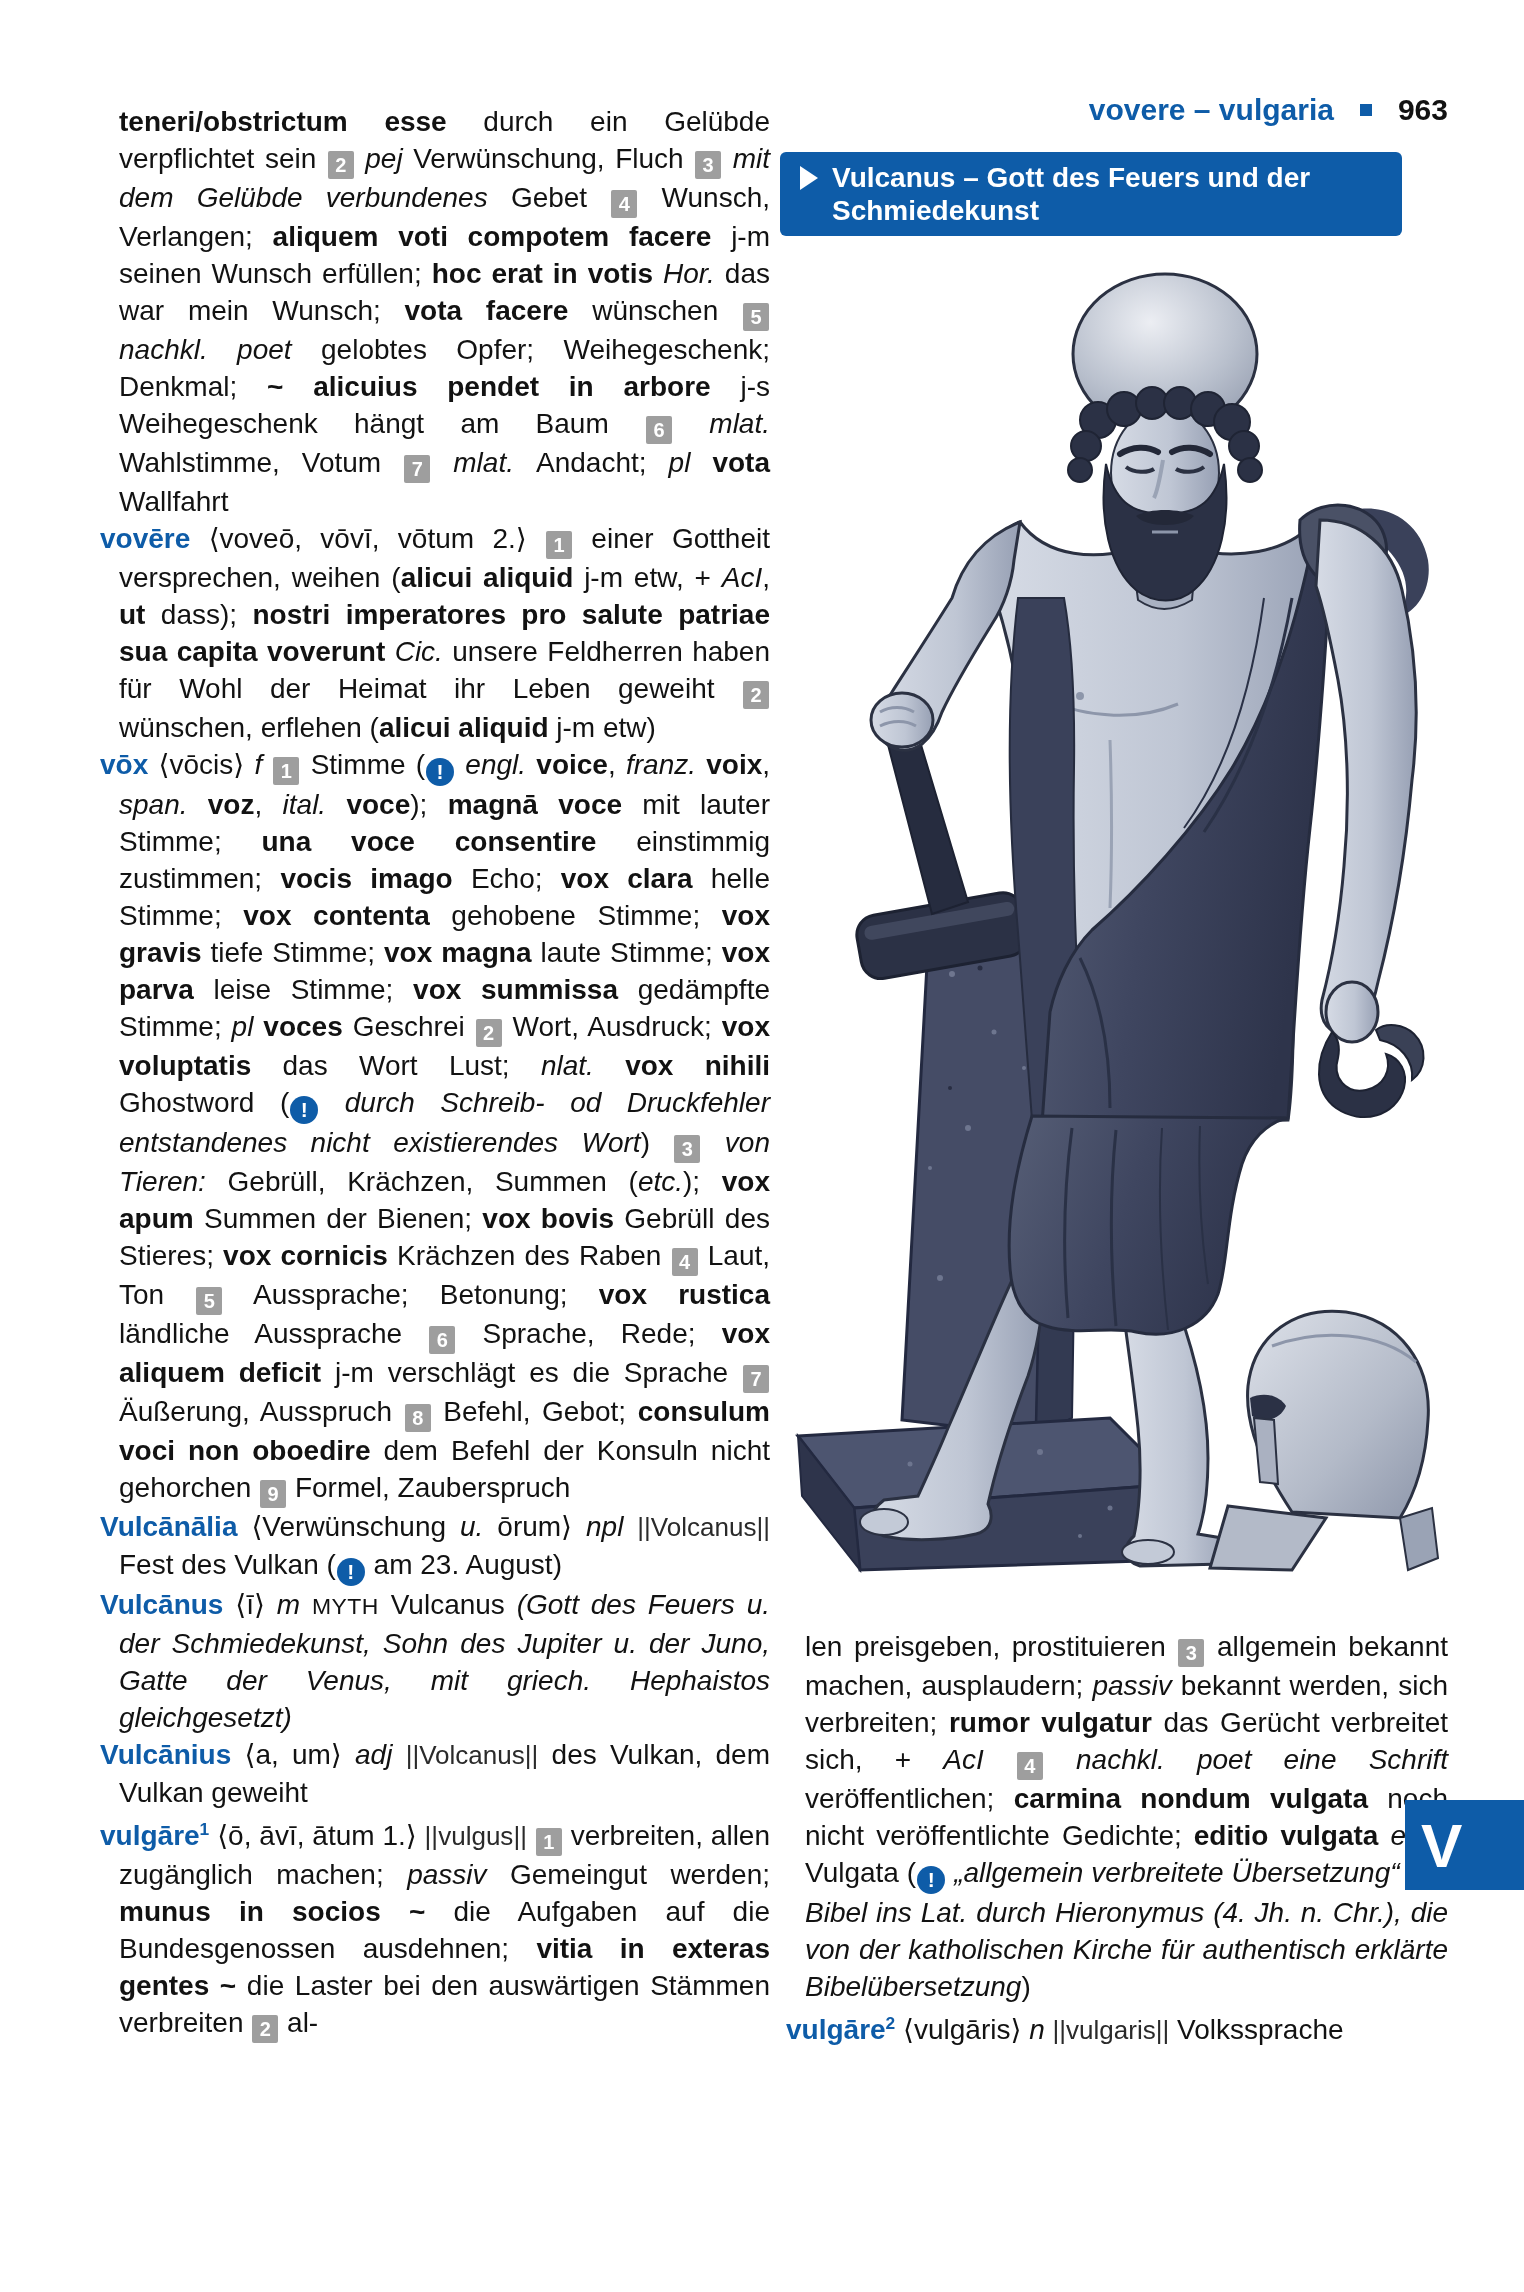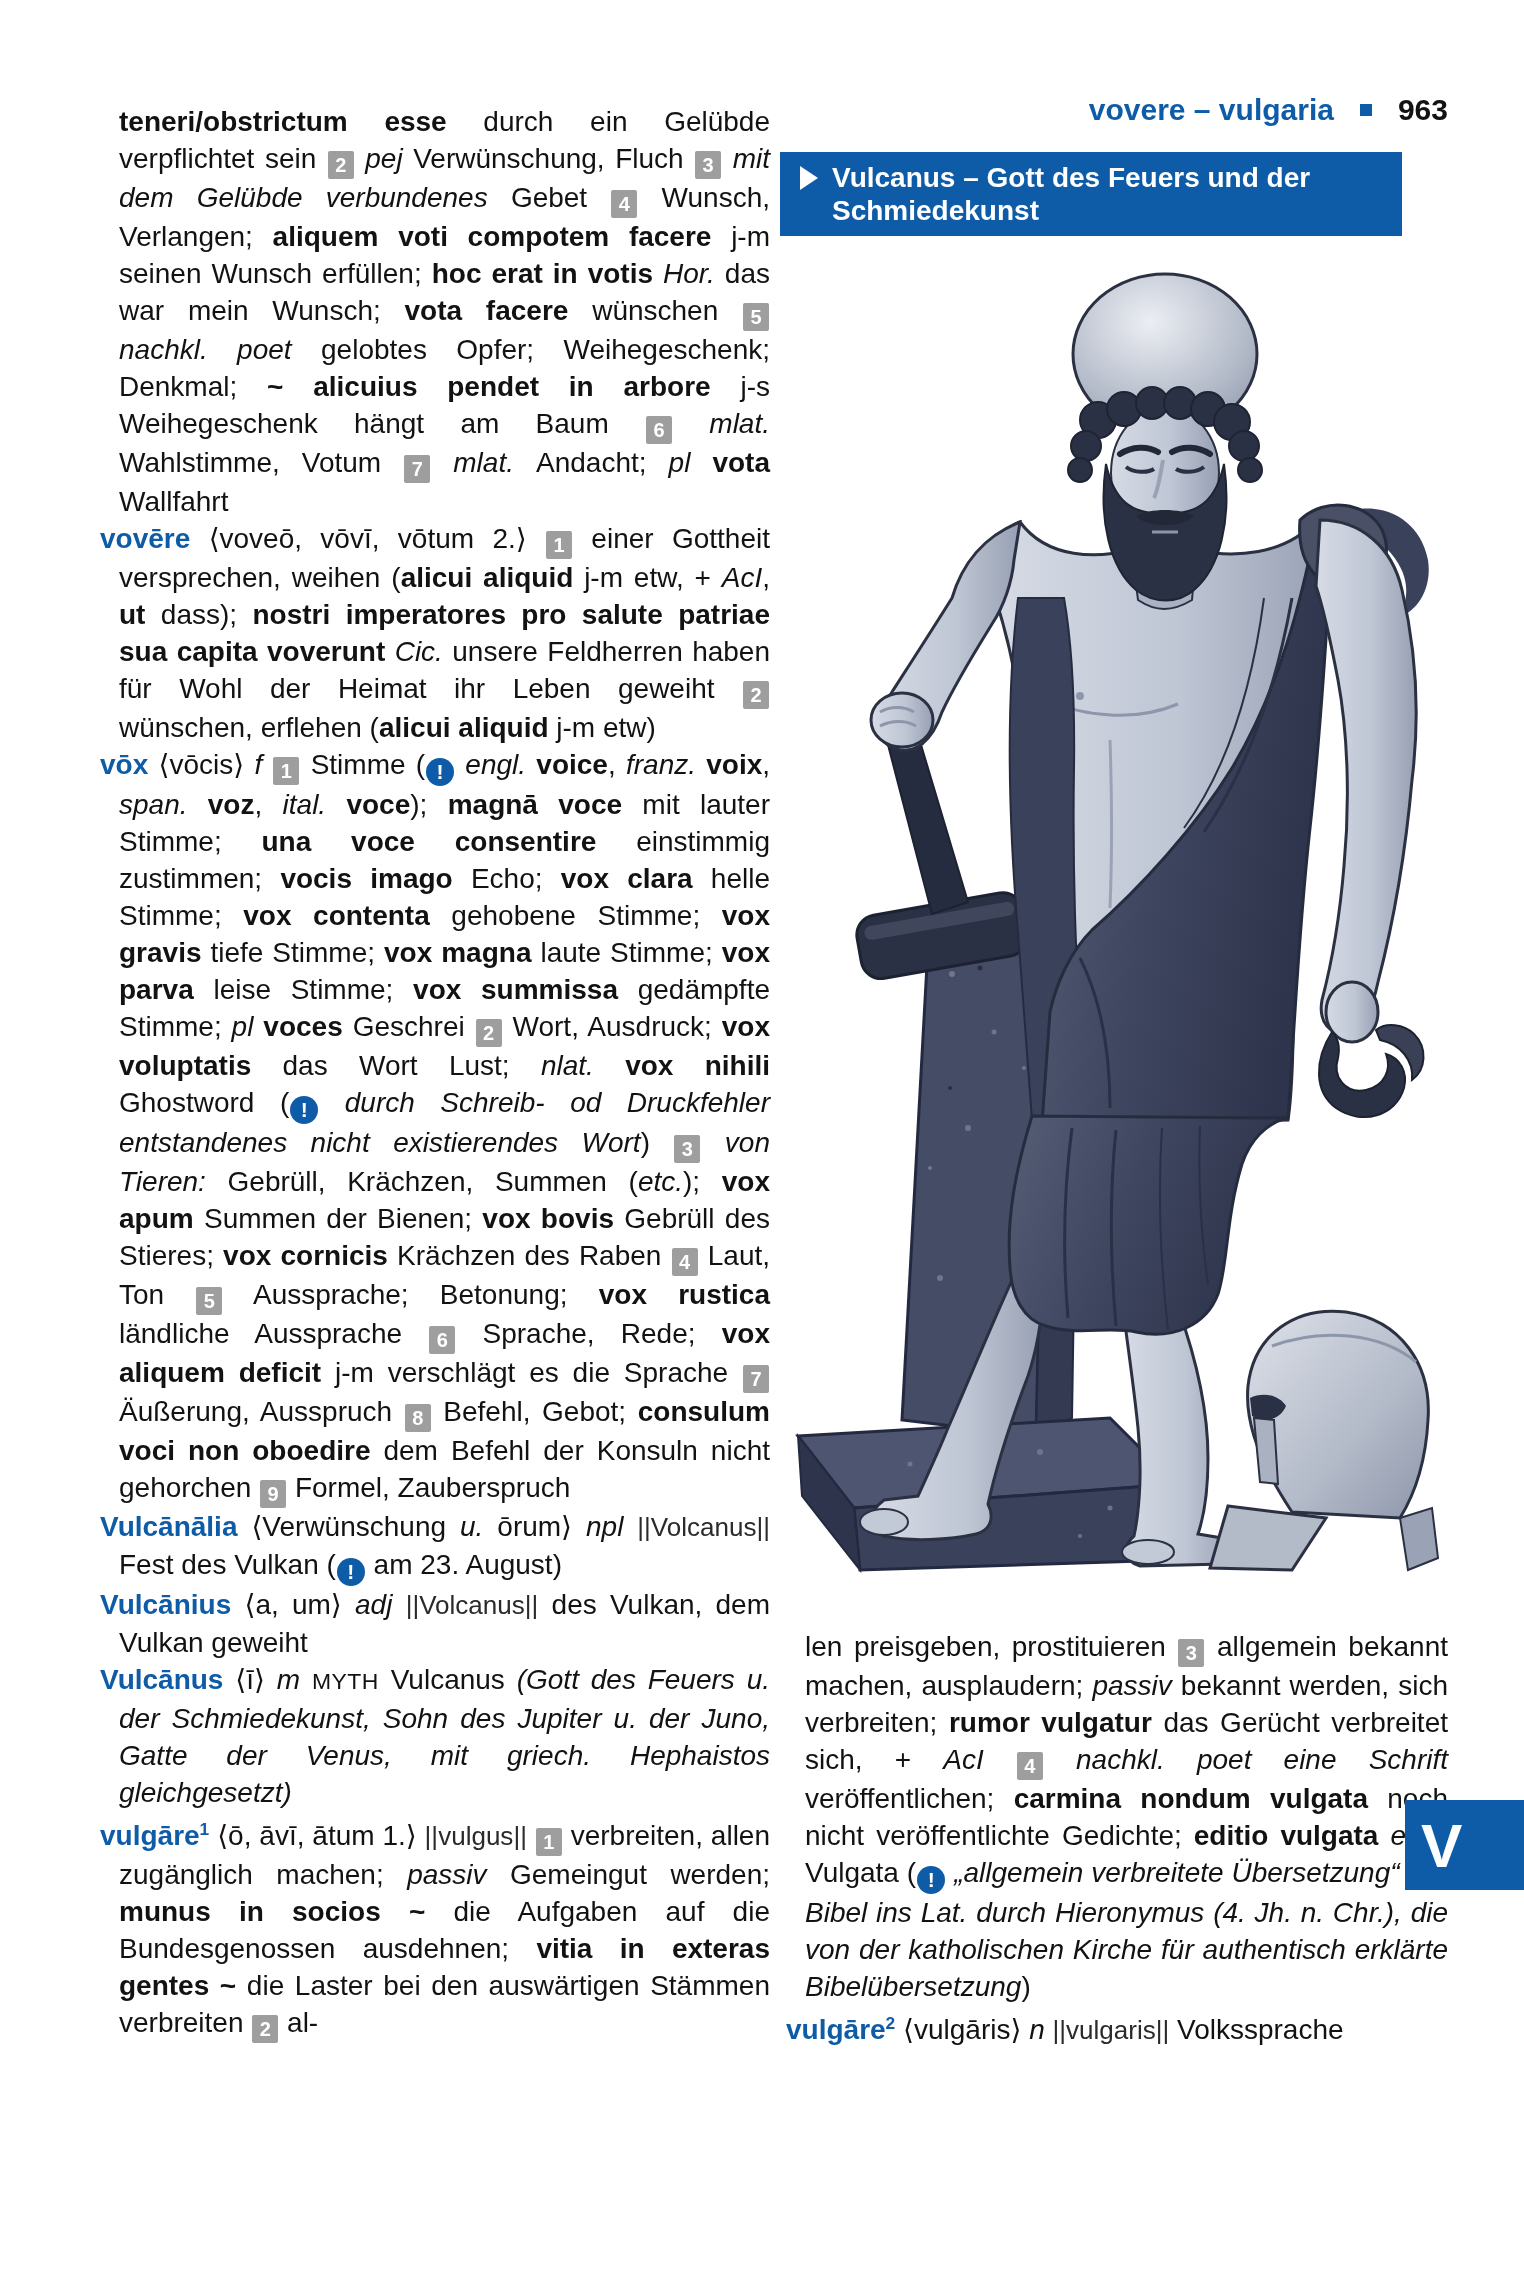--- a/index.html
+++ b/index.html
@@ -24,21 +24,21 @@
   }
   .header-range{color:var(--blue);}
   .header-bullet{width:12px;height:12px;background:var(--blue);display:inline-block;}
   .header-page{color:var(--ink);}
   
   .infobox{
     position:absolute;left:780px;top:152px;width:622px;height:84px;
     background:var(--blue);color:#fff;box-sizing:border-box;
     display:flex;align-items:flex-start;
     padding:9px 14px 0 20px;
-    font-weight:bold;font-size:28px;line-height:33px;
+    font-weight:bold;font-size:28px;line-height:33px;border-radius:6px;
   }
   .infobox .tri{
     width:0;height:0;flex:0 0 auto;
     border-top:12px solid transparent;border-bottom:12px solid transparent;
     border-left:18px solid #ffffff;
     margin:5px 14px 0 0;
   }
   
   .dict-text{font-size:28px;line-height:37px;}
   .col-left{position:absolute;left:100px;top:103px;width:670px;}
@@ -82,22 +82,22 @@
 <div class="infobox">
   <span class="tri"></span>
   <span>Vulcanus – Gott des Feuers und der Schmiedekunst</span>
 </div>
 
 <div class="col-left dict-text">
     <p class="entry cont"><span class="sg-b">teneri/obstrictum esse</span><span> durch ein Gelübde verpflichtet sein </span><span class="sg-num">2</span><span class="sg-i"> pej </span><span>Verwünschung, Fluch </span><span class="sg-num">3</span><span class="sg-i"> mit dem Gelübde verbundenes </span><span>Gebet </span><span class="sg-num">4</span><span> Wunsch, Verlangen; </span><span class="sg-b">aliquem voti compotem facere</span><span> j-m seinen Wunsch erfüllen; </span><span class="sg-b">hoc erat in votis </span><span class="sg-i">Hor.</span><span> das war mein Wunsch; </span><span class="sg-b">vota facere</span><span> wünschen </span><span class="sg-num">5</span><span class="sg-i"> nachkl. poet </span><span>gelobtes Opfer; Weihegeschenk; Denkmal; </span><span class="sg-b">~ alicuius pendet in arbore</span><span> j-s Weihegeschenk hängt am Baum </span><span class="sg-num">6</span><span class="sg-i"> mlat. </span><span>Wahlstimme, Votum </span><span class="sg-num">7</span><span class="sg-i"> mlat. </span><span>Andacht; </span><span class="sg-i">pl </span><span class="sg-b">vota</span><span> Wallfahrt</span></p>
     <p class="entry"><span class="sg-hw">vovēre</span><span> ⟨voveō, vōvī, vōtum 2.⟩ </span><span class="sg-num">1</span><span> einer Gottheit versprechen, weihen (</span><span class="sg-b">alicui aliquid</span><span> j-m etw, + </span><span class="sg-i">AcI</span><span>, </span><span class="sg-b">ut</span><span> dass); </span><span class="sg-b">nostri imperatores pro salute patriae sua capita voverunt </span><span class="sg-i">Cic.</span><span> unsere Feldherren haben für Wohl der Heimat ihr Leben geweiht </span><span class="sg-num">2</span><span> wünschen, erflehen (</span><span class="sg-b">alicui aliquid</span><span> j-m etw)</span></p>
     <p class="entry"><span class="sg-hw">vōx</span><span> ⟨vōcis⟩ </span><span class="sg-i">f</span><span> </span><span class="sg-num">1</span><span> Stimme (</span><span class="sg-info">!</span><span class="sg-i"> engl. </span><span class="sg-b">voice</span><span>, </span><span class="sg-i">franz. </span><span class="sg-b">voix</span><span>, </span><span class="sg-i">span. </span><span class="sg-b">voz</span><span>, </span><span class="sg-i">ital. </span><span class="sg-b">voce</span><span>); </span><span class="sg-b">magnā voce</span><span> mit lauter Stimme; </span><span class="sg-b">una voce consentire</span><span> einstimmig zustimmen; </span><span class="sg-b">vocis imago</span><span> Echo; </span><span class="sg-b">vox clara</span><span> helle Stimme; </span><span class="sg-b">vox contenta</span><span> gehobene Stimme; </span><span class="sg-b">vox gravis</span><span> tiefe Stimme; </span><span class="sg-b">vox magna</span><span> laute Stimme; </span><span class="sg-b">vox parva</span><span> leise Stimme; </span><span class="sg-b">vox summissa</span><span> gedämpfte Stimme; </span><span class="sg-i">pl </span><span class="sg-b">voces</span><span> Geschrei </span><span class="sg-num">2</span><span> Wort, Ausdruck; </span><span class="sg-b">vox voluptatis</span><span> das Wort Lust; </span><span class="sg-i">nlat. </span><span class="sg-b">vox nihili</span><span> Ghostword (</span><span class="sg-info">!</span><span class="sg-i"> durch Schreib- od Druckfehler entstandenes nicht existierendes Wort</span><span>) </span><span class="sg-num">3</span><span class="sg-i"> von Tieren: </span><span>Gebrüll, Krächzen, Summen (</span><span class="sg-i">etc.</span><span>); </span><span class="sg-b">vox apum</span><span> Summen der Bienen; </span><span class="sg-b">vox bovis</span><span> Gebrüll des Stieres; </span><span class="sg-b">vox cornicis</span><span> Krächzen des Raben </span><span class="sg-num">4</span><span> Laut, Ton </span><span class="sg-num">5</span><span> Aussprache; Betonung; </span><span class="sg-b">vox rustica</span><span> ländliche Aussprache </span><span class="sg-num">6</span><span> Sprache, Rede; </span><span class="sg-b">vox aliquem deficit</span><span> j-m verschlägt es die Sprache </span><span class="sg-num">7</span><span> Äußerung, Ausspruch </span><span class="sg-num">8</span><span> Befehl, Gebot; </span><span class="sg-b">consulum voci non oboedire</span><span> dem Befehl der Konsuln nicht gehorchen </span><span class="sg-num">9</span><span> Formel, Zauberspruch</span></p>
     <p class="entry"><span class="sg-hw">Vulcānālia</span><span> ⟨Verwünschung </span><span class="sg-i">u.</span><span> ōrum⟩ </span><span class="sg-i">npl</span><span> </span><span class="sg-et">||Volcanus||</span><span> Fest des Vulkan (</span><span class="sg-info">!</span><span> am 23. August)</span></p>
+    <p class="entry"><span class="sg-hw">Vulcānus</span><span> ⟨ī⟩ </span><span class="sg-i">m</span><span> </span><span class="sg-sc">MYTH</span><span> Vulcanus </span><span class="sg-i">(Gott des Feuers u. der Schmiedekunst, Sohn des Jupiter u. der Juno, Gatte der Venus, mit griech. Hephaistos gleichgesetzt)</span></p>
     <p class="entry"><span class="sg-hw">Vulcānius</span><span> ⟨a, um⟩ </span><span class="sg-i">adj</span><span> </span><span class="sg-et">||Volcanus||</span><span> des Vulkan, dem Vulkan geweiht</span></p>
-    <p class="entry"><span class="sg-hw">Vulcānus</span><span> ⟨ī⟩ </span><span class="sg-i">m</span><span> </span><span class="sg-sc">MYTH</span><span> Vulcanus </span><span class="sg-i">(Gott des Feuers u. der Schmiedekunst, Sohn des Jupiter u. der Juno, Gatte der Venus, mit griech. Hephaistos gleichgesetzt)</span></p>
     <p class="entry"><span class="sg-hw">vulgāre</span><span class="sg-sup">1</span><span> ⟨ō, āvī, ātum 1.⟩ </span><span class="sg-et">||vulgus||</span><span> </span><span class="sg-num">1</span><span> verbreiten, allen zugänglich machen; </span><span class="sg-i">passiv</span><span> Gemeingut werden; </span><span class="sg-b">munus in socios ~</span><span> die Aufgaben auf die Bundesgenossen ausdehnen; </span><span class="sg-b">vitia in exteras gentes ~</span><span> die Laster bei den auswärtigen Stämmen verbreiten </span><span class="sg-num">2</span><span> al-</span></p>
   </div>
 
 <div class="col-right dict-text">
     <p class="entry cont"><span>len preisgeben, prostituieren </span><span class="sg-num">3</span><span> allgemein bekannt machen, ausplaudern; </span><span class="sg-i">passiv</span><span> bekannt werden, sich verbreiten; </span><span class="sg-b">rumor vulgatur</span><span> das Gerücht verbreitet sich, + </span><span class="sg-i">AcI</span><span> </span><span class="sg-num">4</span><span class="sg-i"> nachkl. poet eine Schrift </span><span>veröffentlichen; </span><span class="sg-b">carmina nondum vulgata</span><span> noch nicht veröffentlichte Gedichte; </span><span class="sg-b">editio vulgata </span><span class="sg-i">eccl.</span><span> Vulgata (</span><span class="sg-info">!</span><span class="sg-i"> „allgemein verbreitete Übersetzung“ der Bibel ins Lat. durch Hieronymus (4. Jh. n. Chr.), die von der katholischen Kirche für authentisch erklärte Bibelübersetzung</span><span>)</span></p>
     <p class="entry"><span class="sg-hw">vulgāre</span><span class="sg-sup">2</span><span> ⟨vulgāris⟩ </span><span class="sg-i">n</span><span> </span><span class="sg-et">||vulgaris||</span><span> Volkssprache</span></p>
   </div>
 
 <div class="illustration">
   <svg viewBox="0 0 680 1312" width="680" height="1312" xmlns="http://www.w3.org/2000/svg">

